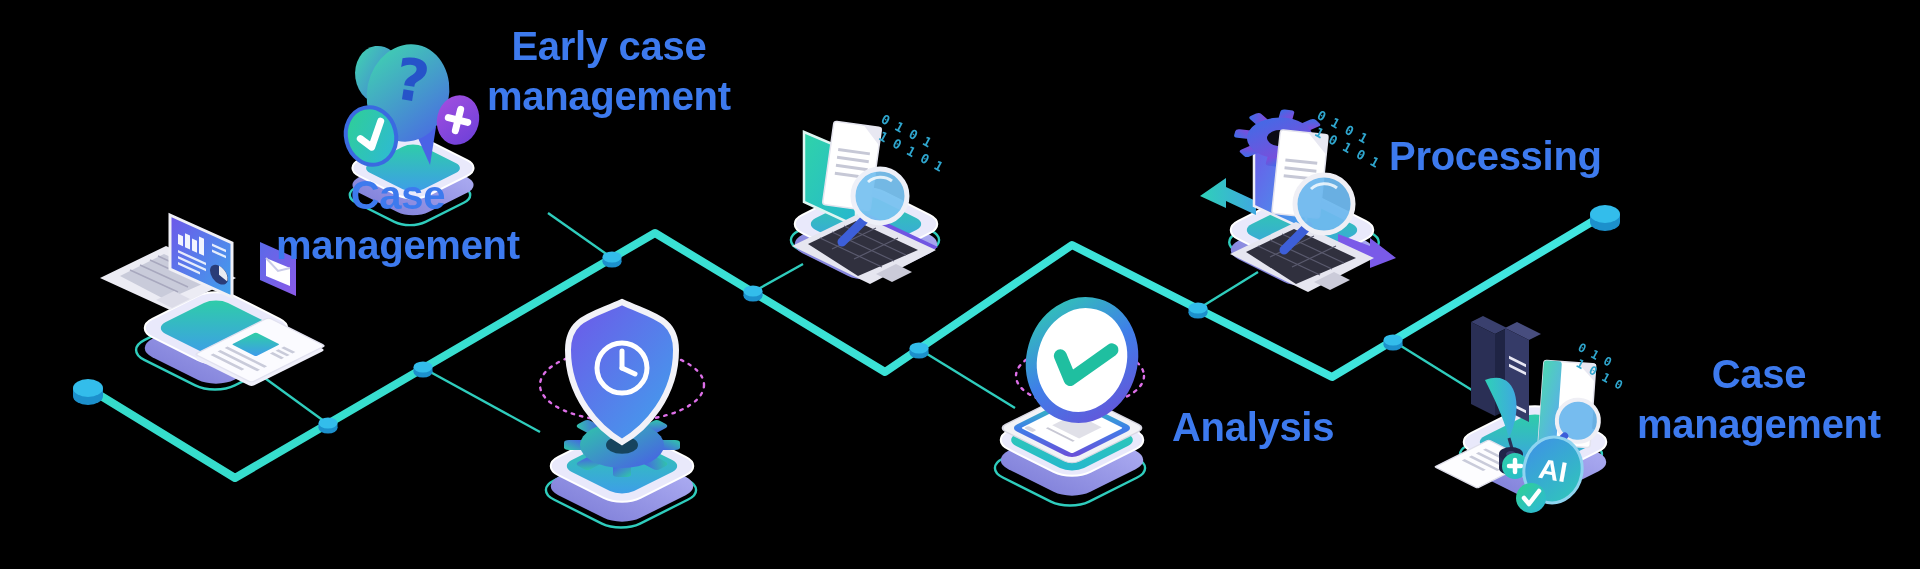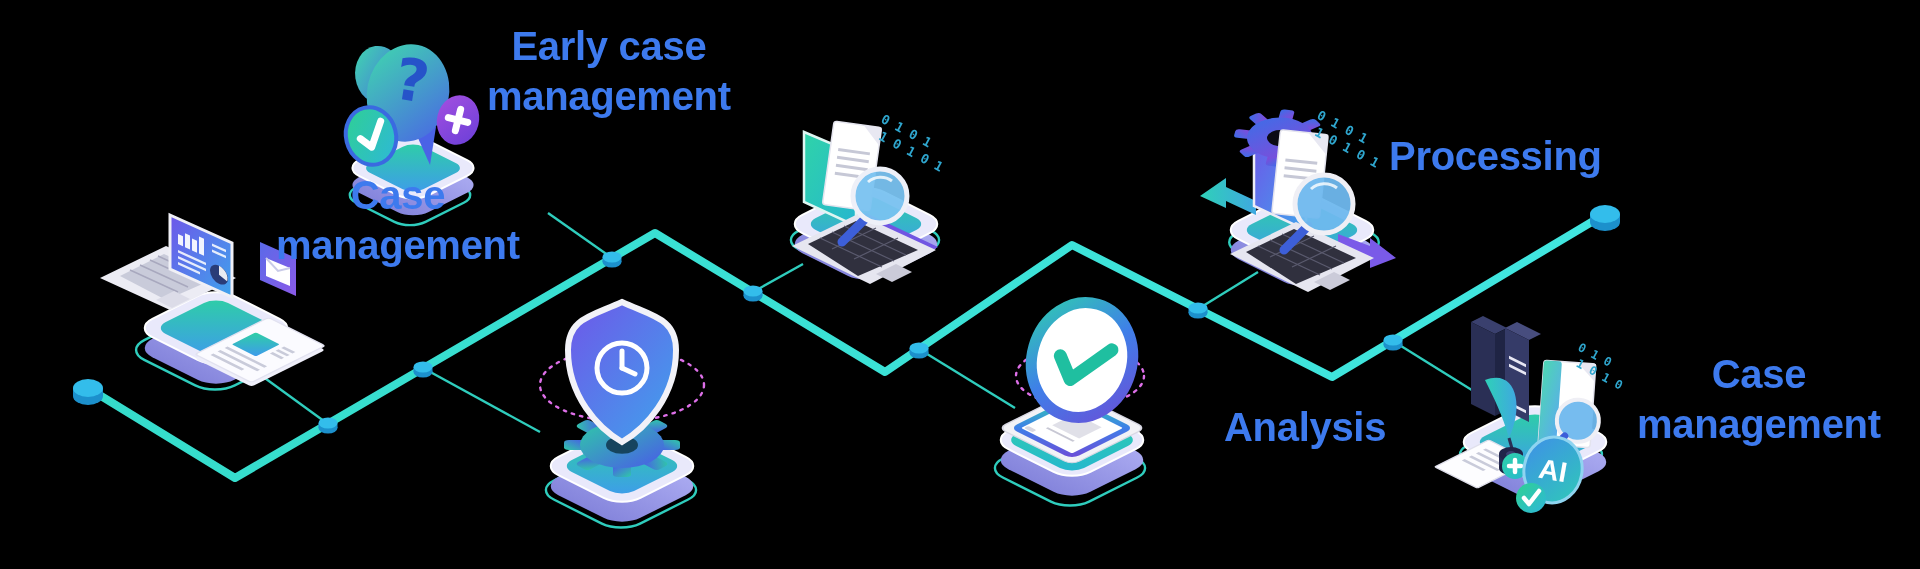--- a/index.html
+++ b/index.html
@@ -491,21 +491,21 @@
 </svg>
 
 <div class="label" style="left:276px;top:170px">
   <div>Case</div>
   <div>management</div>
 </div>
 <div class="label" style="left:487px;top:21px">
   <div>Early case</div>
   <div>management</div>
 </div>
-<div class="label" style="left:1224px;top:402px">
+<div class="label" style="left:1172px;top:402px">
   <div>Analysis</div>
 </div>
 <div class="label" style="left:1389px;top:131px">
   <div>Processing</div>
 </div>
 <div class="label" style="left:1637px;top:349px">
   <div>Case</div>
   <div>management</div>
 </div>
 

